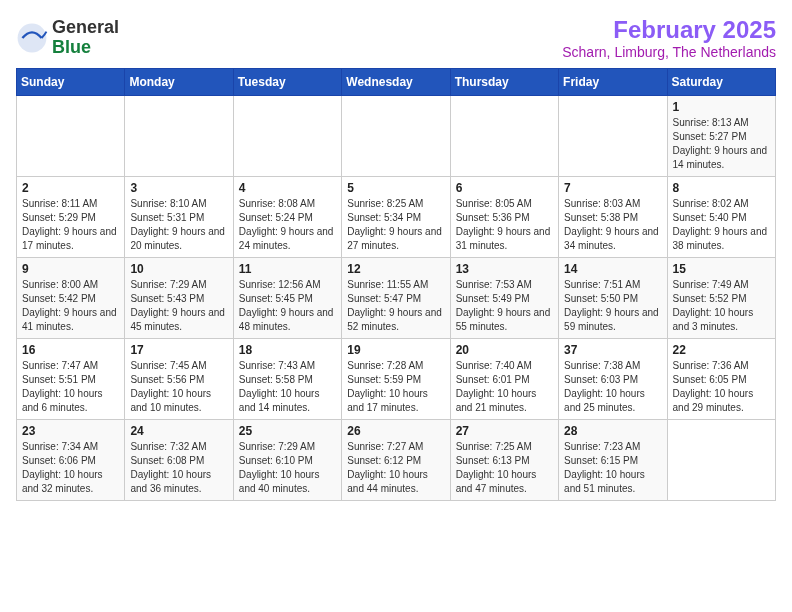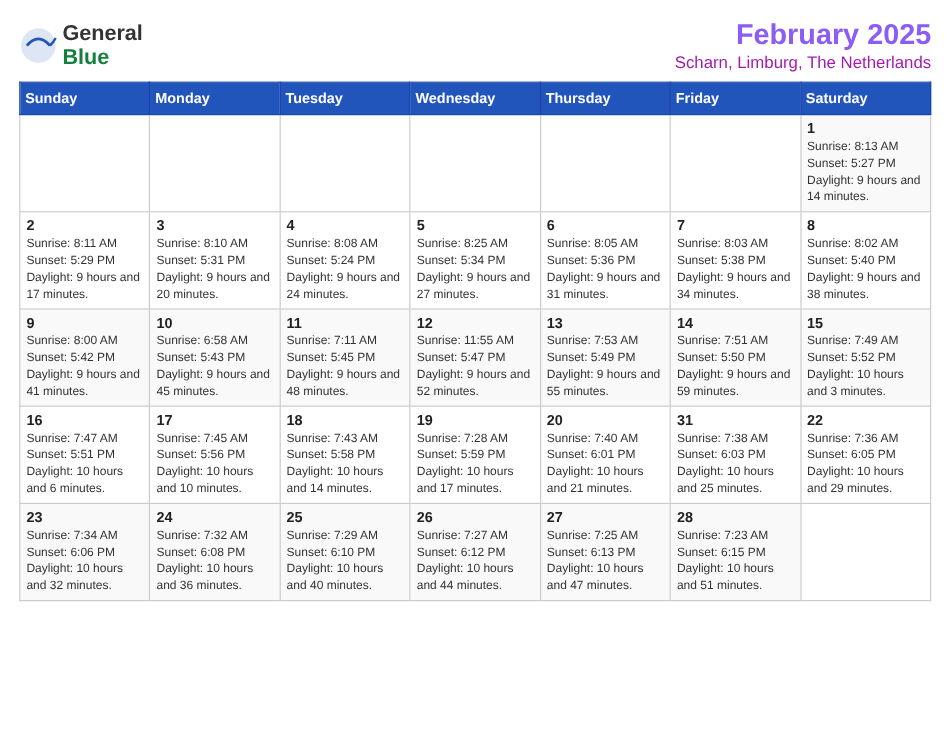--- a/index.html
+++ b/index.html
@@ -181,27 +181,27 @@
       </tr>
       <tr>
         <td>
           <span class="day-number">9</span>
           <div class="day-info">Sunrise: 8:00 AM
 Sunset: 5:42 PM
 Daylight: 9 hours and 41 minutes.</div>
         </td>
         <td>
           <span class="day-number">10</span>
-          <div class="day-info">Sunrise: 6:58 AM
+          <div class="day-info">Sunrise: 7:29 AM
 Sunset: 5:43 PM
 Daylight: 9 hours and 45 minutes.</div>
         </td>
         <td>
           <span class="day-number">11</span>
-          <div class="day-info">Sunrise: 7:11 AM
+          <div class="day-info">Sunrise: 12:56 AM
 Sunset: 5:45 PM
 Daylight: 9 hours and 48 minutes.</div>
         </td>
         <td>
           <span class="day-number">12</span>
           <div class="day-info">Sunrise: 11:55 AM
 Sunset: 5:47 PM
 Daylight: 9 hours and 52 minutes.</div>
         </td>
         <td>
@@ -248,21 +248,21 @@
 Sunset: 5:59 PM
 Daylight: 10 hours and 17 minutes.</div>
         </td>
         <td>
           <span class="day-number">20</span>
           <div class="day-info">Sunrise: 7:40 AM
 Sunset: 6:01 PM
 Daylight: 10 hours and 21 minutes.</div>
         </td>
         <td>
-          <span class="day-number">31</span>
+          <span class="day-number">37</span>
           <div class="day-info">Sunrise: 7:38 AM
 Sunset: 6:03 PM
 Daylight: 10 hours and 25 minutes.</div>
         </td>
         <td>
           <span class="day-number">22</span>
           <div class="day-info">Sunrise: 7:36 AM
 Sunset: 6:05 PM
 Daylight: 10 hours and 29 minutes.</div>
         </td>

